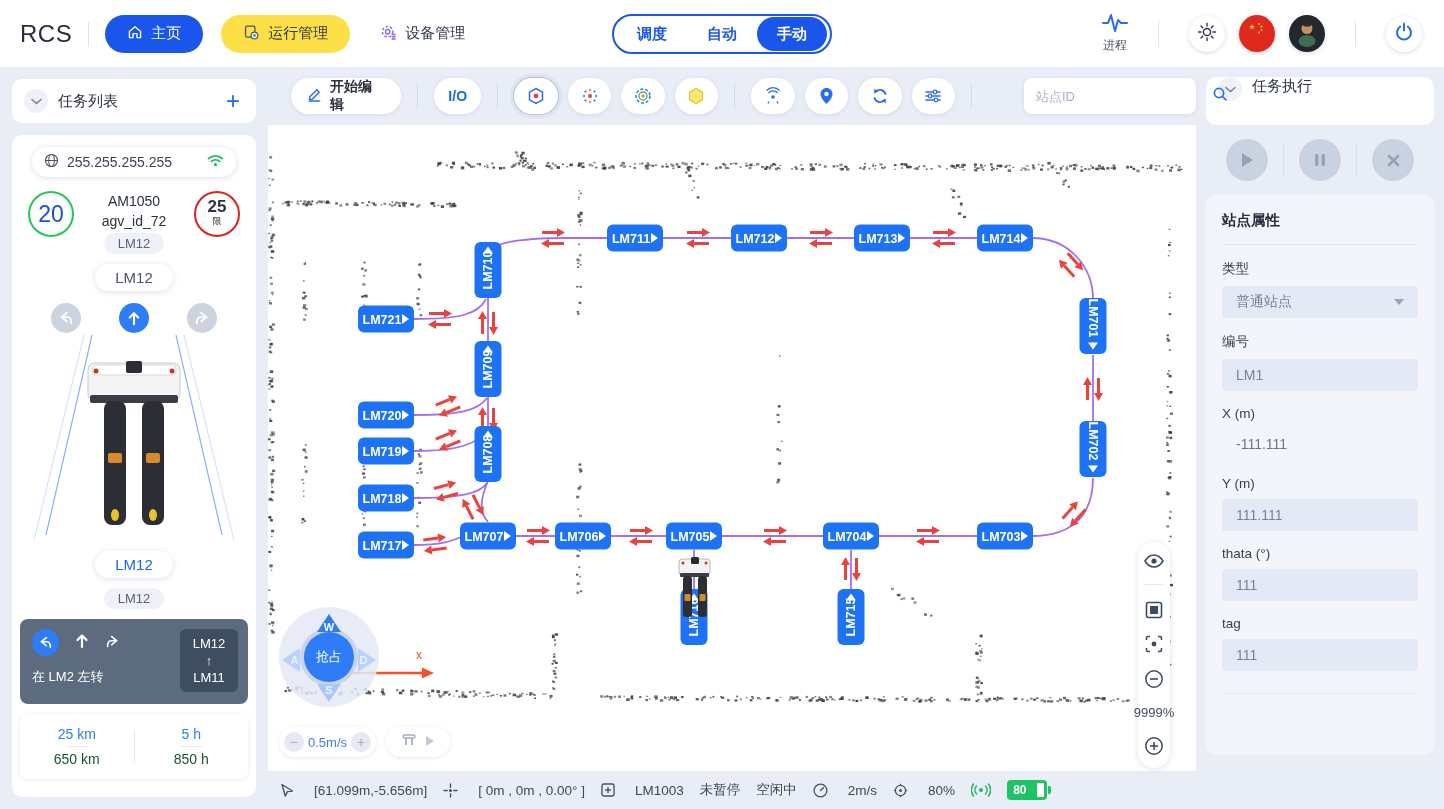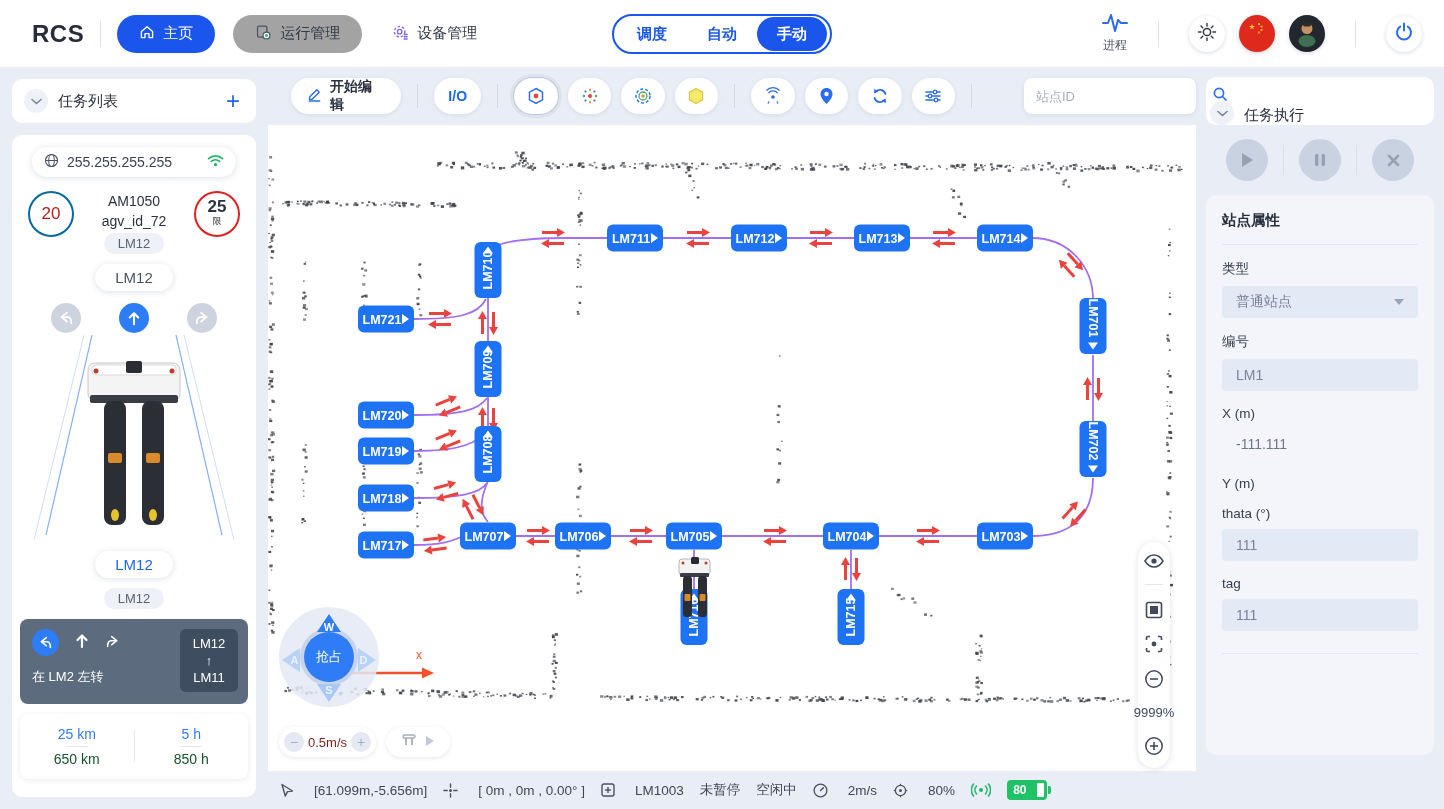--- a/index.html
+++ b/index.html
@@ -1,25 +1,25 @@
 <!DOCTYPE html>
 <html><head>
 <meta charset="utf-8">
 <style>
   * { margin:0; padding:0; box-sizing:border-box; }
   html,body { width:1444px; height:809px; overflow:hidden; }
   body { font-family:"Liberation Sans","DejaVu Sans",sans-serif; background:#e9edf6; color:#333b4a; }
 
   
   .navbar { position:relative; height:67px; background:#ffffff; display:flex; align-items:center; z-index:30; }
-  .logo { font-size:24px; font-weight:700; color:#262c39; margin-left:32px; letter-spacing:.5px; }
+  .logo { font-size:24px; font-weight:400; color:#262c39; margin-left:20px; letter-spacing:.5px; }
   .nav-divider { width:1px; height:26px; background:#dde2ec; margin:0 16px; }
   .nav-pill { display:flex; align-items:center; gap:8px; height:38px; padding:0 22px; border-radius:20px; font-size:15px; cursor:pointer; }
   .nav-pill.active { background:#1a56ec; color:#fff; }
-  .nav-pill.soft { background:#a3a3a3; color:#333b4a; margin-left:18px; }
+  .nav-pill.soft { background:#fde047; color:#333b4a; margin-left:18px; }
   .nav-pill.plain { background:transparent; color:#333b4a; margin-left:8px; }
   .mode-tabs { position:absolute; left:50%; top:50%; transform:translate(-50%,-50%); display:flex; align-items:center; background:#fff; border:2px solid #1a56ec; border-radius:22px; height:40px; padding:0 3px; }
   .mode-tab { width:70px; text-align:center; font-size:15px; font-weight:700; color:#1a56ec; height:34px; line-height:34px; border-radius:17px; cursor:pointer; }
   .mode-tab.active { background:#1a56ec; color:#fff; }
   .nav-right { position:absolute; right:22px; display:flex; align-items:center; gap:14px; }
   .process { display:flex; flex-direction:column; align-items:center; gap:1px; cursor:pointer; }
   .process span { font-size:12px; color:#4a5263; }
   .circle-btn { width:36px; height:36px; border-radius:50%; background:#fff; box-shadow:0 1px 4px rgba(30,50,90,.18); display:flex; align-items:center; justify-content:center; cursor:pointer; }
 
   
@@ -32,21 +32,21 @@
   .card { background:#fff; border-radius:10px; }
   .sb-header { height:44px; display:flex; align-items:center; padding:0 12px; gap:10px; }
   .chev-circle { width:24px; height:24px; border-radius:50%; background:#eef1f8; display:flex; align-items:center; justify-content:center; cursor:pointer; }
   .sb-header .title { font-size:15px; color:#2b3240; flex:1; }
   .plus-btn { color:#1a66f2; font-size:24px; font-weight:400; cursor:pointer; line-height:20px; padding:0 4px; }
   .veh-card { flex:1; padding:12px 10px; display:flex; flex-direction:column; align-items:center; position:relative; overflow:hidden; }
   .ip-pill { width:204px; height:30px; border-radius:16px; background:#fff; box-shadow:0 1px 6px rgba(40,60,100,.16); display:flex; align-items:center; padding:0 12px; gap:8px; }
   .ip-pill .ip { flex:1; font-size:14px; color:#3a4252; }
   .veh-info { width:100%; display:flex; justify-content:space-between; align-items:flex-start; margin-top:14px; padding:0 6px; }
   .spd-circle { width:46px; height:46px; border-radius:50%; display:flex; flex-direction:column; align-items:center; justify-content:center; background:#fff; }
-  .spd-circle.cur { border:2px solid #0369a1; color:#b91c1c; font-size:17px; }
+  .spd-circle.cur { border:2px solid #22c55e; color:#1d4ed8; font-size:23px; }
   .spd-circle.lim { border:2.5px solid #e02020; color:#2b3240; font-size:17px; font-weight:700; line-height:15px; }
   .spd-circle.lim .suffix { font-size:9px; font-weight:400; color:#333; }
   .veh-mid { display:flex; flex-direction:column; align-items:center; gap:4px; margin-top:2px; }
   .veh-mid .model { font-size:14px; color:#2b3240; }
   .veh-mid .agvid { font-size:14px; color:#2b3240; }
   .tag-soft { background:#eef1f7; border-radius:13px; padding:3px 14px; font-size:13px; color:#5a6374; }
   .tag-shadow { background:#fff; box-shadow:0 1px 6px rgba(40,60,100,.16); border-radius:16px; padding:5px 20px; font-size:15px; color:#4a5264; margin-top:10px; }
   .tag-shadow.blue { color:#1a66f2; }
   .arrow-row { display:flex; align-items:center; gap:38px; margin-top:12px; }
   .dir-circle { width:30px; height:30px; border-radius:50%; display:flex; align-items:center; justify-content:center; background:#cdd4e0; cursor:pointer; }
@@ -82,40 +82,40 @@
   .joystick { position:absolute; left:11px; top:540px; width:100px; height:100px; z-index:12; }
   .joy-outer { position:absolute; inset:0; border-radius:50%; background:rgba(228,233,244,.85); }
   .joy-ring { position:absolute; left:21px; top:21px; width:58px; height:58px; border-radius:50%; background:#c9d4ea; }
   .joy-center { position:absolute; left:25px; top:25px; width:50px; height:50px; border-radius:50%; background:#2e7cf6; color:#fff; font-size:13px; display:flex; align-items:center; justify-content:center; cursor:pointer; }
   .joy-tri { position:absolute; width:26px; height:20px; display:flex; align-items:center; justify-content:center; font-size:11px; font-weight:700; color:#fff; cursor:pointer; }
   .tri-shape { position:absolute; inset:0; }
   .joy-tri span { position:relative; z-index:1; }
   .axis-x { position:absolute; left:62px; top:580px; z-index:11; }
 
   .speed-pill { position:absolute; left:11px; top:660px; width:97px; height:30px; background:#fff; border-radius:16px; box-shadow:0 1px 4px rgba(40,60,100,.12); display:flex; align-items:center; justify-content:space-between; padding:0 5px; z-index:12; }
-  .speed-pill .val { font-size:13px; color:#7f1d1d; }
+  .speed-pill .val { font-size:13px; color:#3b82f6; }
   .mini-circle { width:20px; height:20px; border-radius:50%; background:#e4e9f3; color:#a4adc0; display:flex; align-items:center; justify-content:center; font-size:14px; cursor:pointer; }
   .fork-pill { position:absolute; left:118px; top:660px; width:64px; height:30px; background:#fff; border-radius:16px; box-shadow:0 1px 4px rgba(40,60,100,.12); display:flex; align-items:center; justify-content:center; gap:8px; z-index:12; }
 
   .map-tools { position:absolute; left:870px; top:475px; width:32px; border-radius:16px; background:#fff; box-shadow:0 1px 6px rgba(40,60,100,.14); display:flex; flex-direction:column; align-items:center; padding:12px 0; gap:16px; z-index:12; }
   .mt-div { width:18px; height:1px; background:#e3e8f1; }
   .mt-zoom-label { font-size:13px; color:#3e4a5e; width:60px; margin-left:-14px; margin-right:-14px; text-align:center; }
   .mt-btn { cursor:pointer; display:flex; }
 
   .status-bar { position:absolute; left:0; right:0; bottom:0; height:38px; display:flex; align-items:center; padding-left:12px; gap:16px; font-size:13.5px; color:#3f4856; z-index:10; }
   .msg-pill { background:#fff; border-radius:6px; height:28px; display:flex; align-items:center; padding:0 10px; gap:8px; box-shadow:0 1px 3px rgba(40,60,100,.08); }
   .msg-pill .vd { width:1px; height:14px; background:#e0e5ee; }
   .msg-pill .msg { font-size:13.5px; color:#3f4856; width:150px; }
   .sb-item { display:flex; align-items:center; gap:20px; white-space:nowrap; }
   .battery { position:relative; width:40px; height:20px; background:#1fc265; border-radius:4px; color:#fff; font-size:12px; font-weight:700; display:flex; align-items:center; padding-left:6px; }
   .battery .seg { position:absolute; right:3px; top:3px; width:7px; height:14px; background:#fff; border-radius:1px; }
   .battery .nub { position:absolute; right:-4px; top:6px; width:3px; height:8px; background:#1fc265; border-radius:0 2px 2px 0; }
 
   
-  .rp-header { height:48px; display:flex; align-items:flex-end; gap:10px; padding:0 4px; background:#fff; border-radius:10px; }
+  .rp-header { height:48px; display:flex; align-items:flex-start; gap:10px; padding:0 12px; background:#fff; border-radius:10px; }
   .rp-header .title { font-size:15px; color:#2b3240; }
   .rp-controls { display:flex; align-items:center; justify-content:center; gap:0; margin:14px 0; }
   .ctl-circle { width:42px; height:42px; border-radius:50%; background:#c9d2e0; display:flex; align-items:center; justify-content:center; cursor:pointer; }
   .ctl-div { width:1px; height:30px; background:#d9dfeb; margin:0 15px; }
   .rp-props { background:#f3f5fb; border-radius:10px; padding:16px 16px 20px 16px; height:560px; }
   .rp-title { font-size:14.5px; color:#272e3d; font-weight:700; }
   .rp-hr { height:1px; background:#e2e7f0; margin:14px 0 2px 0; }
   .rp-label { font-size:13.5px; color:#39404f; margin-top:15px; margin-bottom:8px; }
   .rp-input, .rp-select { width:100%; height:32px; border:0; outline:0; background:#e3eaf6; border-radius:4px; font-size:14px; color:#79839a; padding:0 14px; font-family:inherit; }
   .rp-select { display:flex; align-items:center; justify-content:space-between; cursor:pointer; }
@@ -1971,20 +1971,21 @@
           </svg>
       </div>
 
       <div class="rp-label">编号</div>
       <input class="rp-input" value="LM1" style="">
 
       <div class="rp-label">X (m)</div>
       <div class="rp-plain">-111.111</div>
 
       <div class="rp-label">Y (m)</div>
+      <input class="rp-input" value="111.111" style="">
 
       <div class="rp-label">thata (°)</div>
       <input class="rp-input" value="111" style="">
 
       <div class="rp-label">tag</div>
       <input class="rp-input" value="111" style="">
 
       <div class="rp-hr" style="margin-top:22px;"></div>
     </div>
   </div>

